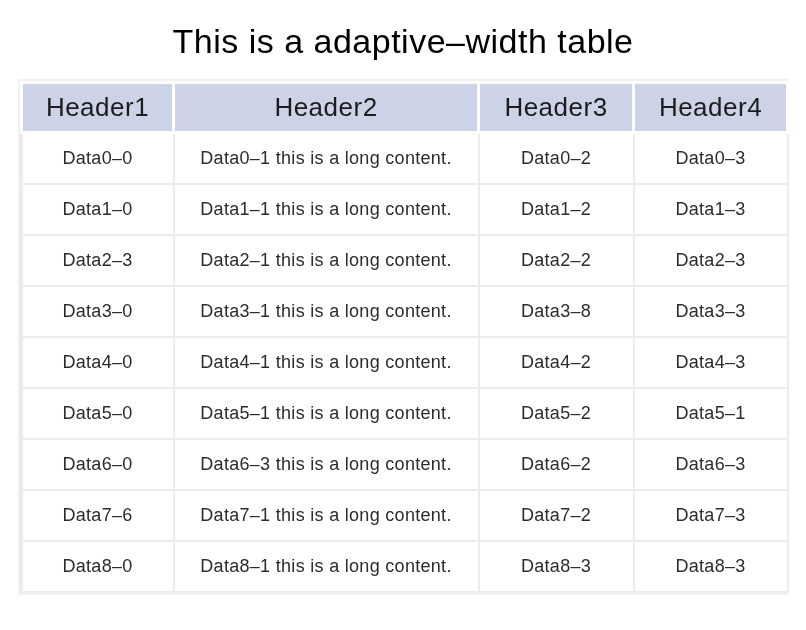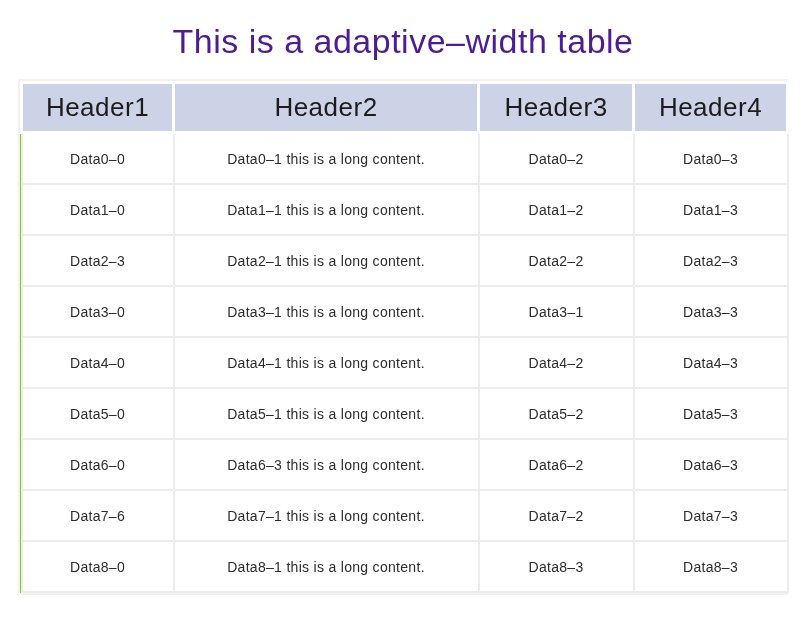--- a/index.html
+++ b/index.html
@@ -11,28 +11,28 @@
     font-family: "Liberation Sans", sans-serif;
     overflow: hidden;
   }
   .page-title {
     margin: 21px 0 0 0;
     text-align: center;
     font-size: 34px;
     line-height: 41px;
     font-weight: 400;
     letter-spacing: 0.5px;
-    color: #4c1d95;
+    color: #000000;
   }
   .table-wrap {
     width: 770px;
     margin: 17px auto 0 auto;
     border: 2px solid #f1f1f1;
     box-sizing: border-box;
-    background: #84cc16;
+    background: #e5e5e5;
   }
   table.data-table {
     width: 100%;
     border-collapse: collapse;
     table-layout: fixed;
   }
   table.data-table th {
     background: #ccd3e6;
     border: 3px solid #ffffff;
     height: 47px;
@@ -41,21 +41,21 @@
     letter-spacing: 0.5px;
     color: #1c1c1e;
     text-align: center;
     vertical-align: middle;
     padding: 0;
   }
   table.data-table td {
     background: #ffffff;
     border: 2px solid #ececec;
     height: 49px;
-    font-size: 14px;
+    font-size: 18px;
     font-weight: 400;
     letter-spacing: 0.3px;
     color: #2c2c2e;
     text-align: center;
     vertical-align: middle;
     padding: 0 4px;
     white-space: nowrap;
     overflow: hidden;
   }
   col.col-1 { width: 152px; }
@@ -99,34 +99,34 @@
         </tr>
         <tr>
           <td>Data2–3</td>
           <td>Data2–1 this is a long content.</td>
           <td>Data2–2</td>
           <td>Data2–3</td>
         </tr>
         <tr>
           <td>Data3–0</td>
           <td>Data3–1 this is a long content.</td>
-          <td>Data3–1</td>
+          <td>Data3–8</td>
           <td>Data3–3</td>
         </tr>
         <tr>
           <td>Data4–0</td>
           <td>Data4–1 this is a long content.</td>
           <td>Data4–2</td>
           <td>Data4–3</td>
         </tr>
         <tr>
           <td>Data5–0</td>
           <td>Data5–1 this is a long content.</td>
           <td>Data5–2</td>
-          <td>Data5–3</td>
+          <td>Data5–1</td>
         </tr>
         <tr>
           <td>Data6–0</td>
           <td>Data6–3 this is a long content.</td>
           <td>Data6–2</td>
           <td>Data6–3</td>
         </tr>
         <tr>
           <td>Data7–6</td>
           <td>Data7–1 this is a long content.</td>

